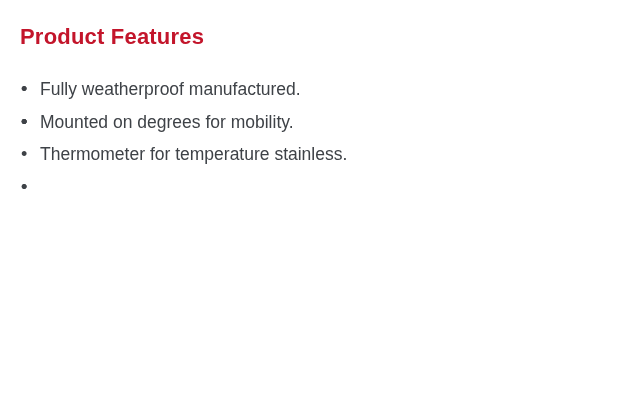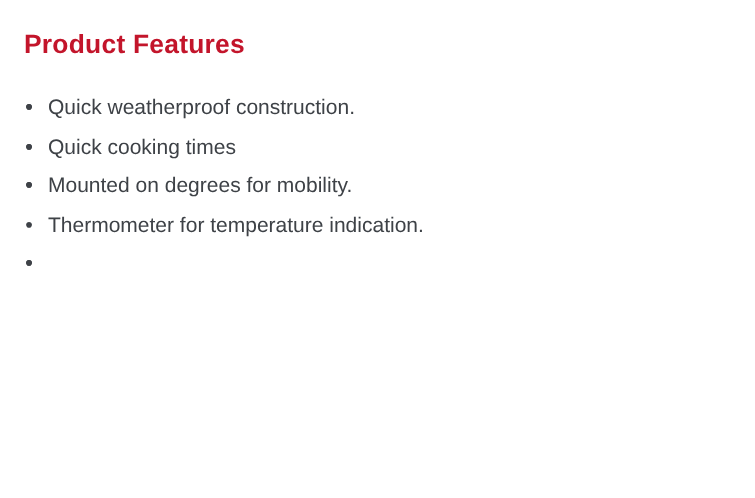--- a/index.html
+++ b/index.html
@@ -51,44 +51,43 @@
   <h2 class="section-title">Product Features</h2>
 
   <ul class="feature-list">
 
       <li class="feature-item">
         <span class="bullet">•</span>
       </li>
 
       <li class="feature-item">
         <span class="bullet">•</span>
-        <span>Quick weatherproof construction.</span>
+        <span>Fully weatherproof manufactured.</span>
       </li>
 
       <li class="feature-item">
         <span class="bullet">•</span>
       </li>
 
       <li class="feature-item">
         <span class="bullet">•</span>
-        <span>Quick cooking times</span>
       </li>
 
       <li class="feature-item">
         <span class="bullet">•</span>
       </li>
 
       <li class="feature-item">
         <span class="bullet">•</span>
         <span>Mounted on degrees for mobility.</span>
       </li>
 
       <li class="feature-item">
         <span class="bullet">•</span>
-        <span>Thermometer for temperature indication.</span>
+        <span>Thermometer for temperature stainless.</span>
       </li>
 
       <li class="feature-item">
         <span class="bullet">•</span>
       </li>
 
       <li class="feature-item">
         <span class="bullet">•</span>
       </li>
     </ul>

